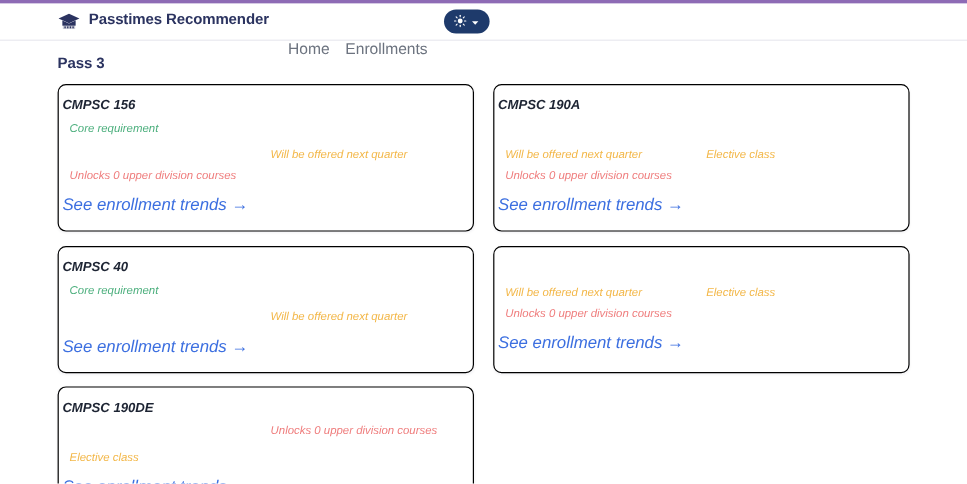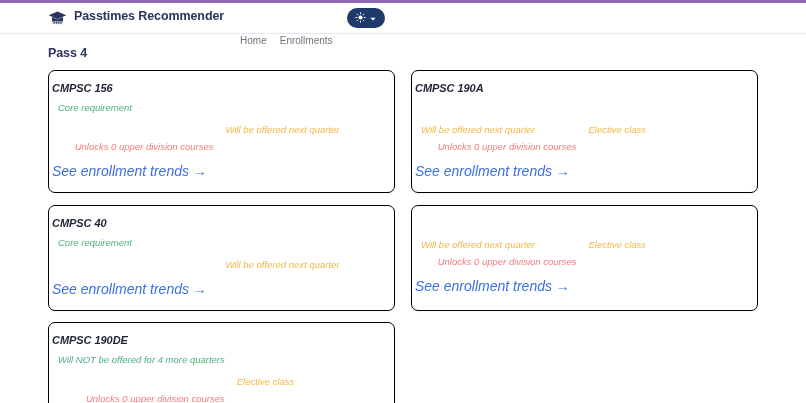--- a/index.html
+++ b/index.html
@@ -48,21 +48,21 @@
     color: #2b3360;
     letter-spacing: -0.1px;
     white-space: nowrap;
   }
   .nav-links {
     display: flex;
     align-items: center;
     gap: 13px;
   }
   .nav-link {
-    font-size: 10px;
+    font-size: 13px;
     color: #6c737f;
     text-decoration: none;
     white-space: nowrap;
     margin-top: 44px;
   }
   .theme-toggle {
     margin-left: 14px;
     width: 38px;
     height: 20px;
     border-radius: 10px;
@@ -122,21 +122,21 @@
     margin-bottom: 9px;
   }
   .badge {
     font-size: 9.5px;
     line-height: 12px;
     padding-left: 6px;
     white-space: nowrap;
   }
   .badge.green  { color: #4caf7d; }
   .badge.amber  { color: #f3b748; margin-top: 22px; }
-  .badge.red    { color: #ef7d7d; text-align: right; }
+  .badge.red    { color: #ef7d7d; }
 
   .trend-link {
     font-size: 14px;
     color: #3c6fe0;
     text-decoration: none;
     display: inline-block;
   }
 </style>
 </head>
 <body>
@@ -184,21 +184,21 @@
       <svg width="8" height="8" viewBox="0 0 12 12" xmlns="http://www.w3.org/2000/svg">
         <path d="M2 4 L6 8.4 L10 4 Z" fill="#ffffff"></path>
       </svg>
     </span>
   </button>
 </div>
 
 <div class="page">
 
   <div class="section">
-    <h2 class="section-title">Pass 4</h2>
+    <h2 class="section-title">Pass 3</h2>
     <div class="card-grid">
 
       <div class="card">
         <div class="card-title">CMPSC 156</div>
         <div class="badge-grid">
           <span class="badge green">Core requirement</span>
           <span class="badge amber">Will be offered next quarter</span>
           <span class="badge red">Unlocks 0 upper division courses</span>
         </div>
         <a class="trend-link" href="#">See enrollment trends →</a>
@@ -234,21 +234,20 @@
           <span class="badge amber">Will be offered next quarter</span>
           <span class="badge amber">Elective class</span>
           <span class="badge red">Unlocks 0 upper division courses</span>
         </div>
         <a class="trend-link" href="#">See enrollment trends →</a>
       </div>
 
       <div class="card">
         <div class="card-title">CMPSC 190DE</div>
         <div class="badge-grid">
-          <span class="badge green">Will NOT be offered for 4 more quarters</span>
           <span class="badge amber">Elective class</span>
           <span class="badge red">Unlocks 0 upper division courses</span>
         </div>
         <a class="trend-link" href="#">See enrollment trends →</a>
       </div>
 
     </div>
   </div>
 
 </div>

